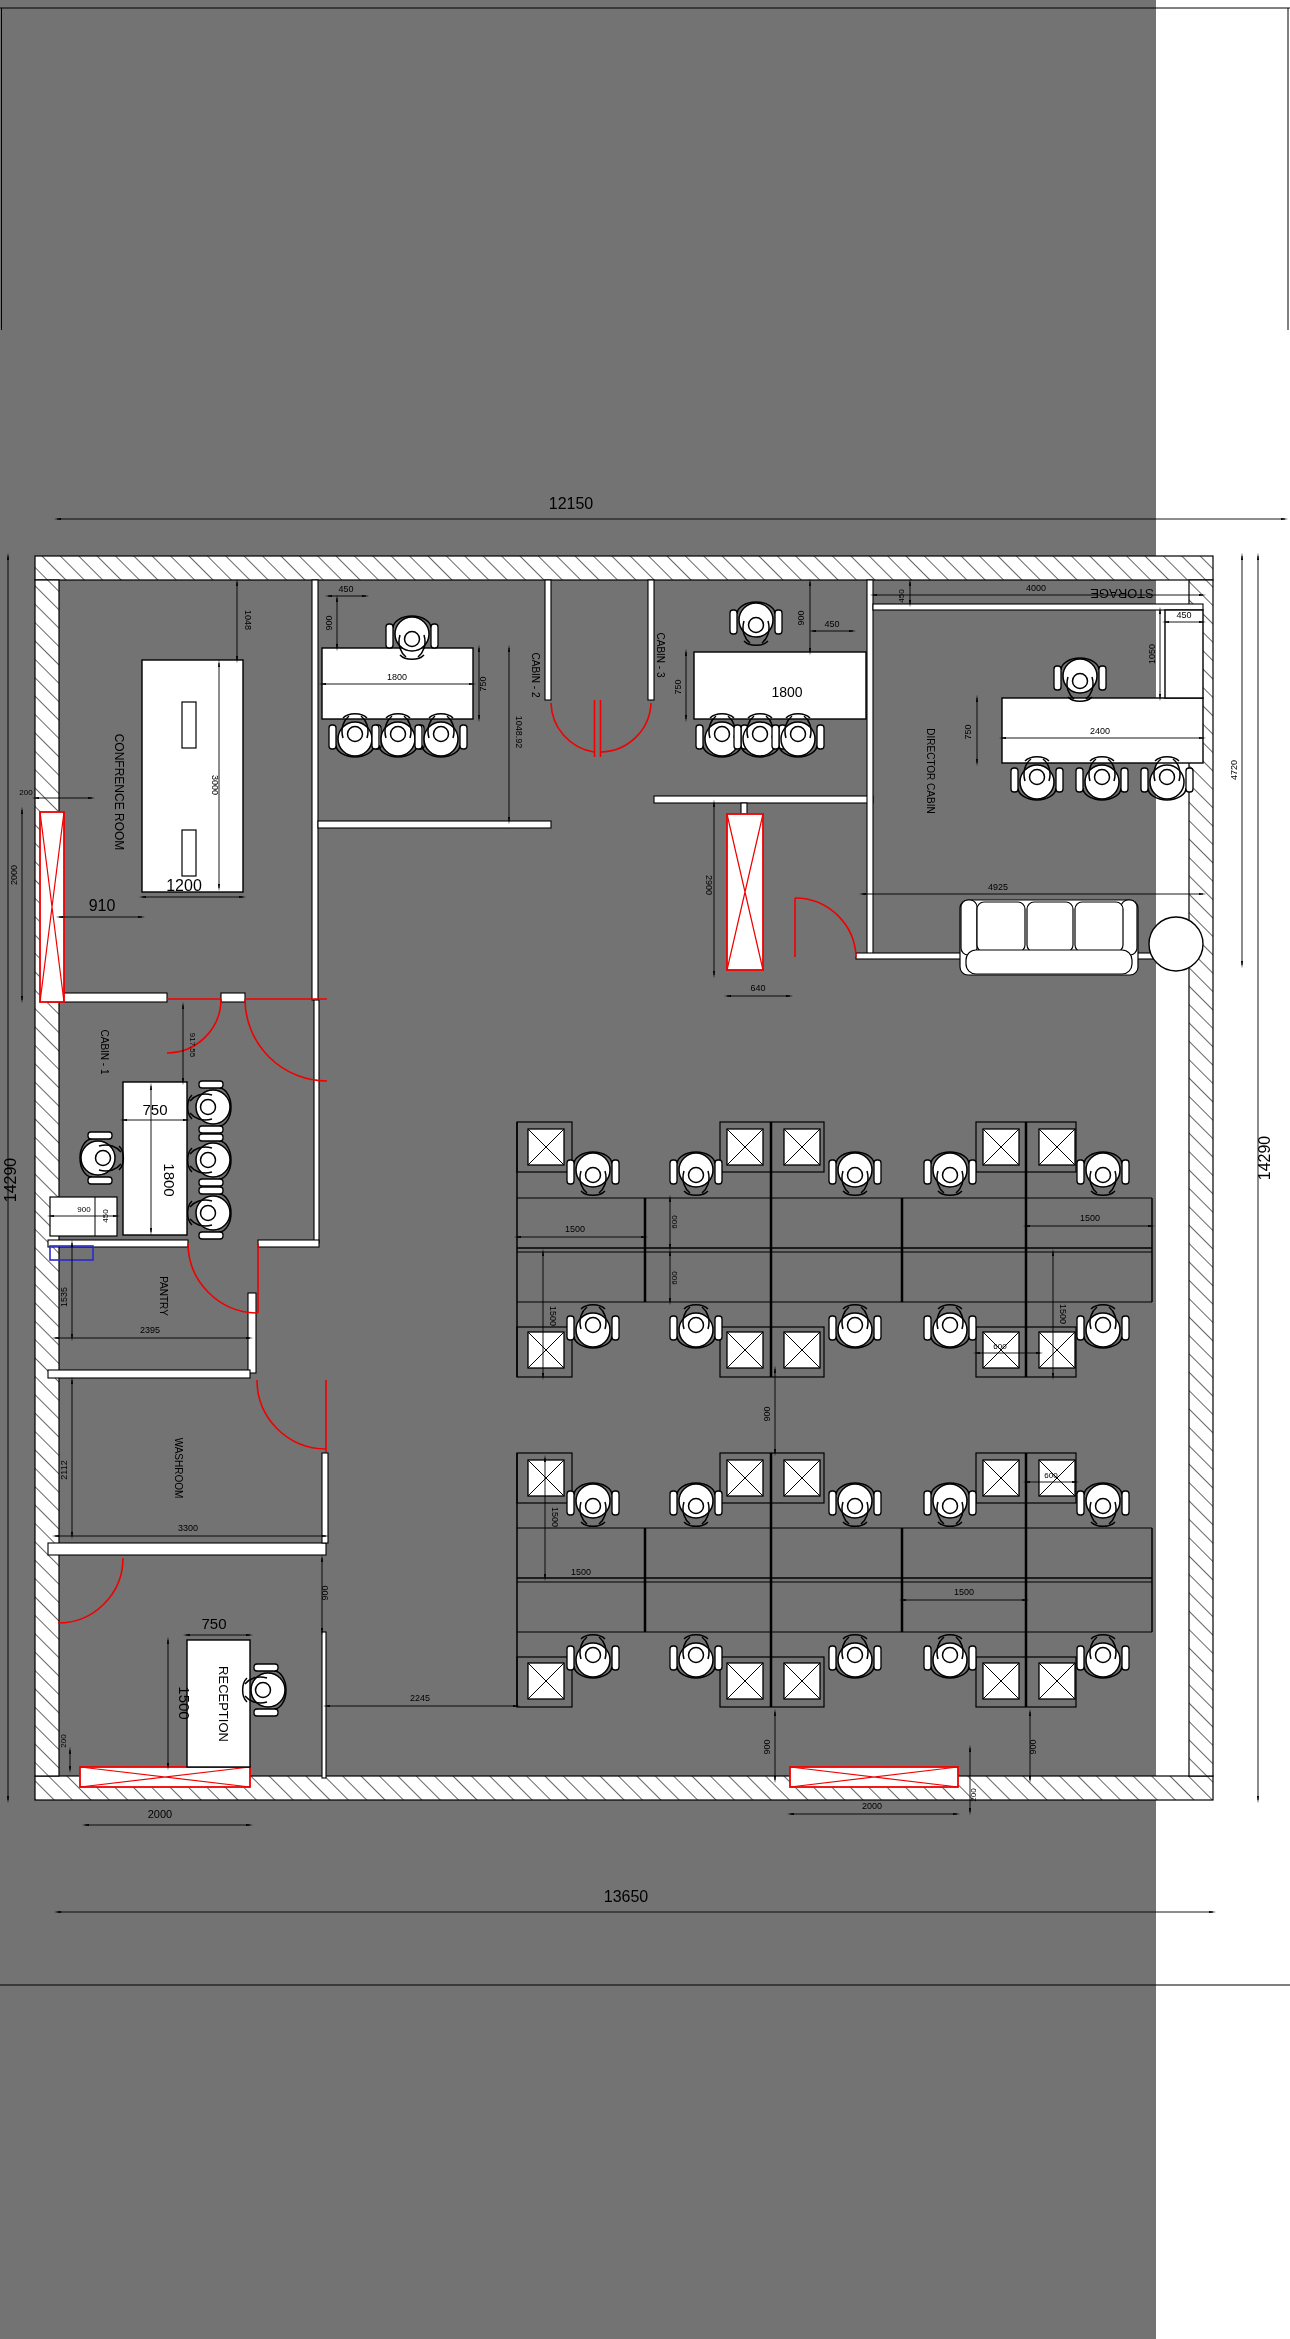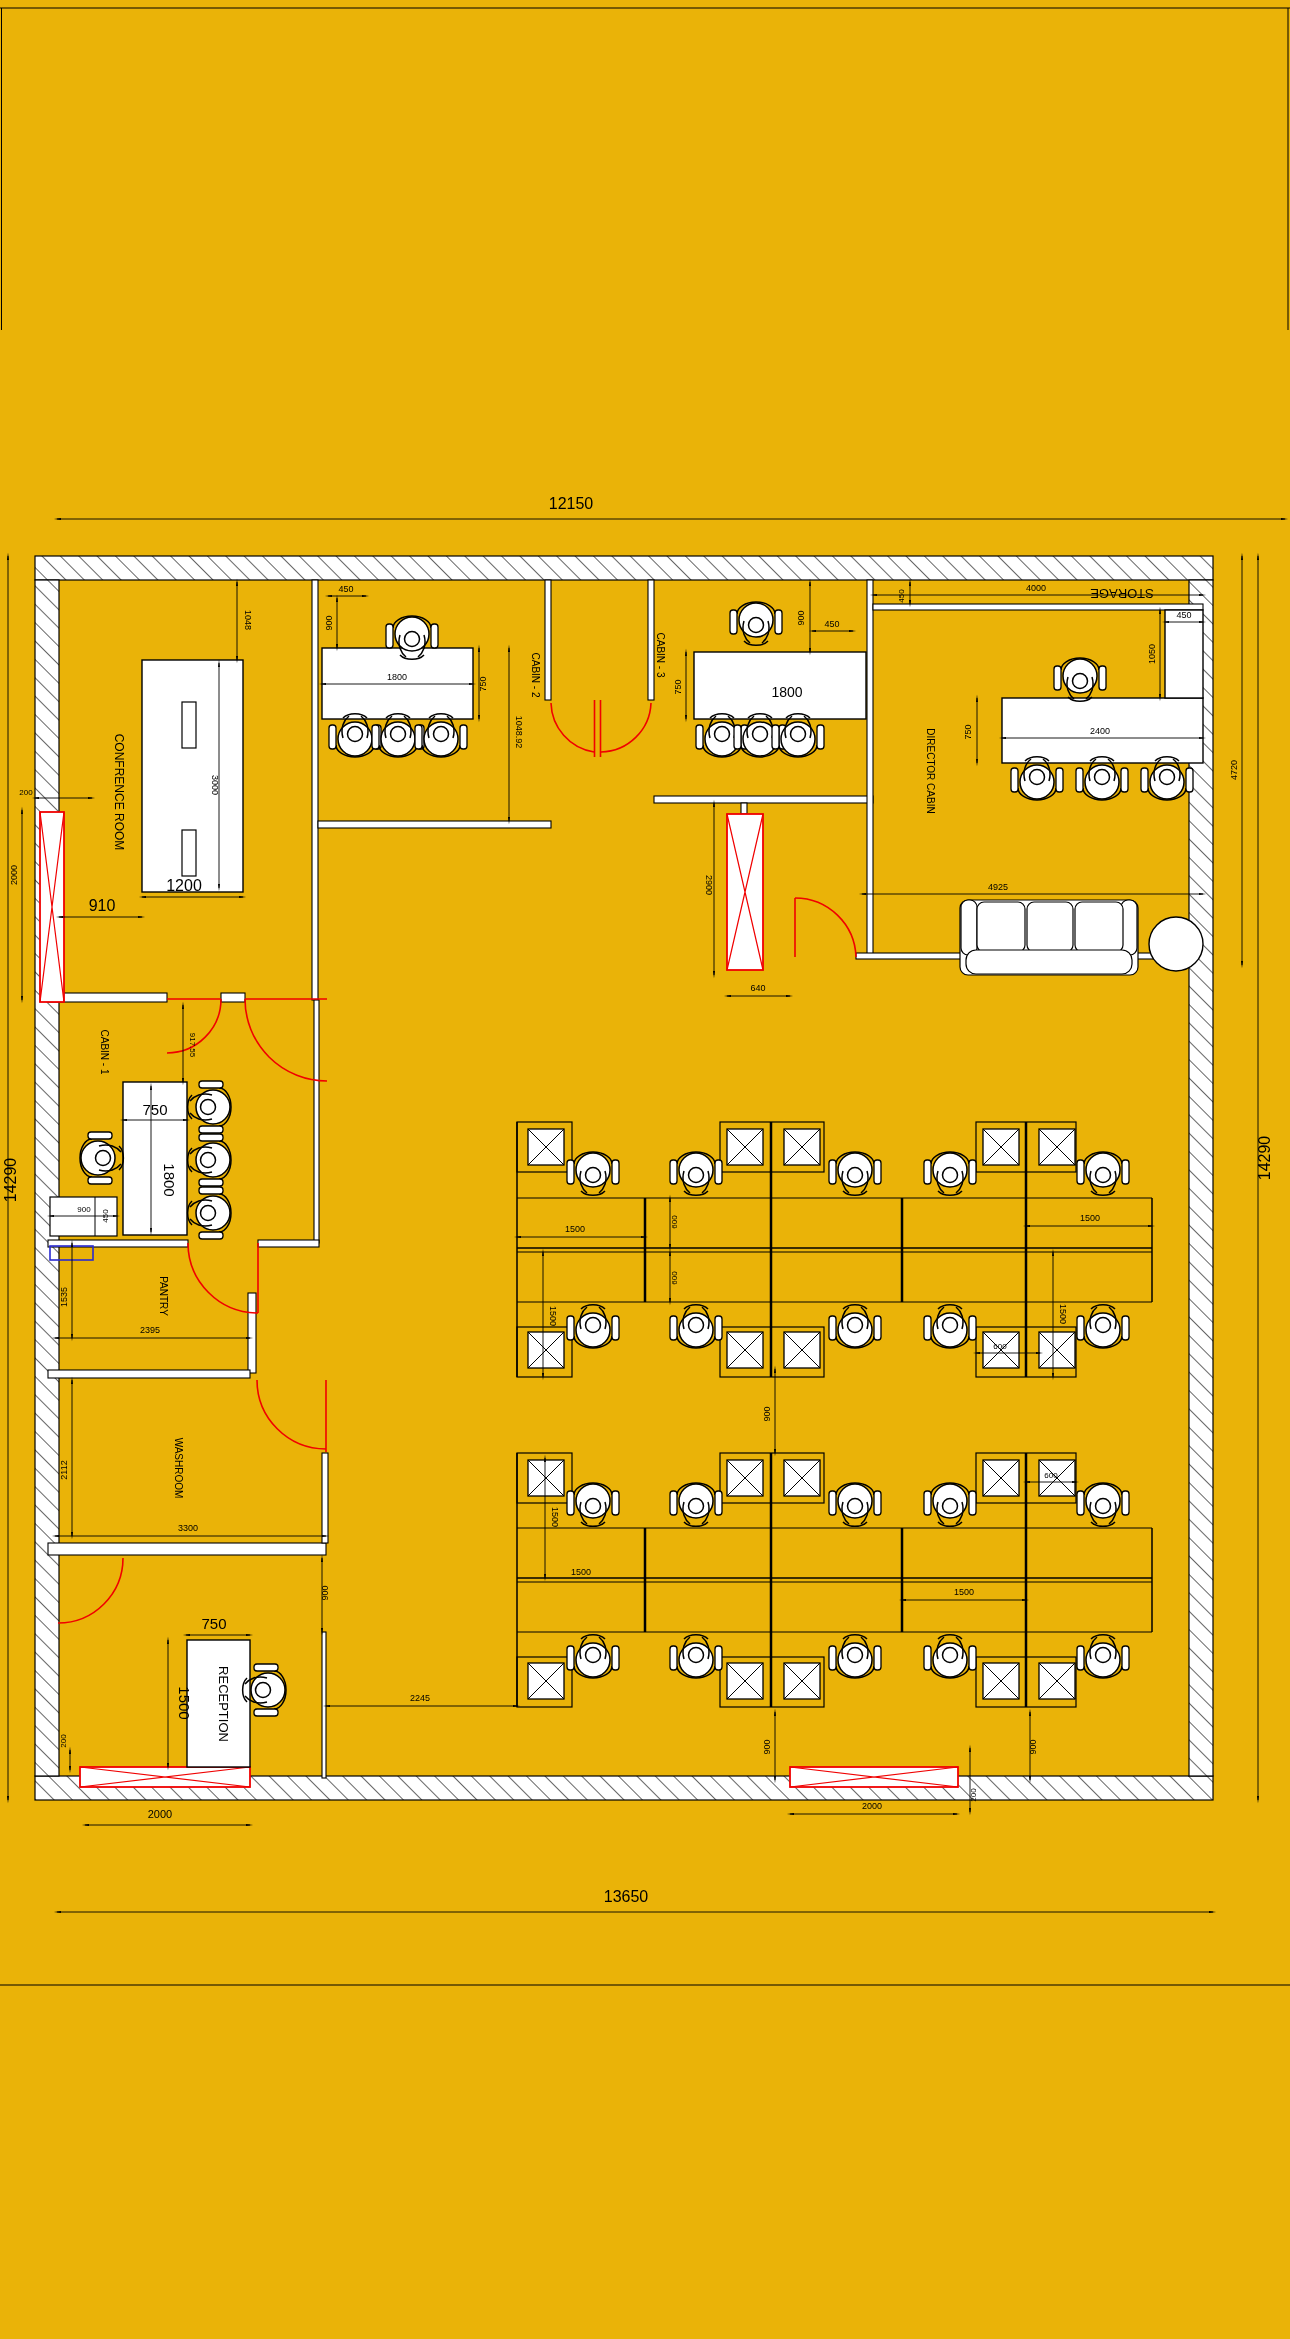--- a/index.html
+++ b/index.html
@@ -1,16 +1,16 @@
 <!DOCTYPE html>
 <html><head>
 <meta charset="utf-8">
 <style>
   html,body{margin:0;padding:0;background:#fff;}
-  .page{width:1290px;height:2339px;position:relative;background:#eab308;}
+  .page{width:1156px;height:2339px;position:relative;background:#737373;}
   svg{display:block;}
   text{font-family:"Liberation Sans",sans-serif;fill:#000;}
   .tc{text-anchor:middle;}
   .t8{font-size:8px;} .t9{font-size:9px;} .t10{font-size:10px;} .t11{font-size:11px;}
   .t12{font-size:12px;} .t13{font-size:13px;} .t14{font-size:14px;} .t15{font-size:15px;} .t16{font-size:16px;}
   .ln{stroke:#000;stroke-width:1;fill:none;}
   .ln15{stroke:#000;stroke-width:1.5;fill:none;}
   .ln25{stroke:#000;stroke-width:2.5;fill:none;}
   .dim{stroke:#000;stroke-width:0.9;fill:none;marker-start:url(#ar);marker-end:url(#ar);}
   .wallrect{fill:url(#hatch);stroke:#000;stroke-width:1.2;}

